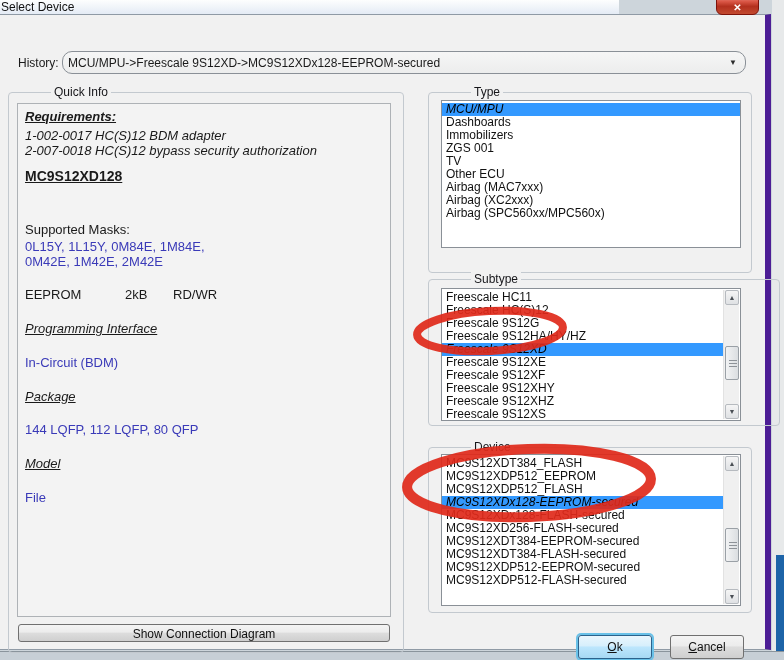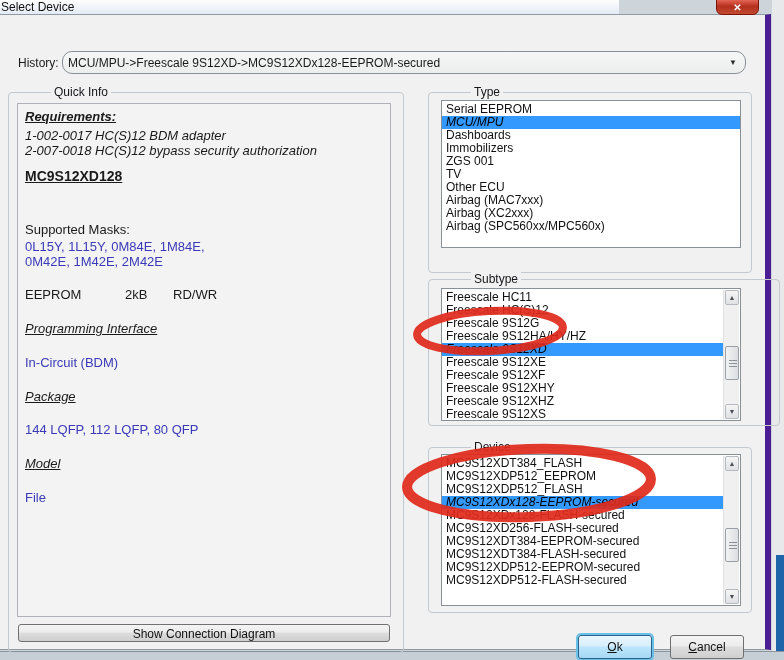--- a/index.html
+++ b/index.html
@@ -167,21 +167,20 @@
         <div class="qi-line blue" style="top:318px">144 LQFP, 112 LQFP,  80 QFP</div>
         <div class="qi-line h-i" style="top:352px">Model</div>
         <div class="qi-line blue" style="top:386px">File</div>
       </div>
       <button class="win-btn show-conn">Show Connection Diagram</button>
     </div>
 
     <div class="groupbox gb-type">
       <span class="group-label">Type</span>
       <div class="listbox lb-type">
-          <div class="list-item">Serial EEPROM</div>
           <div class="list-item selected">MCU/MPU</div>
           <div class="list-item">Dashboards</div>
           <div class="list-item">Immobilizers</div>
           <div class="list-item">ZGS 001</div>
           <div class="list-item">TV</div>
           <div class="list-item">Other ECU</div>
           <div class="list-item">Airbag (MAC7xxx)</div>
           <div class="list-item">Airbag (XC2xxx)</div>
           <div class="list-item">Airbag (SPC560xx/MPC560x)</div>
         </div>

